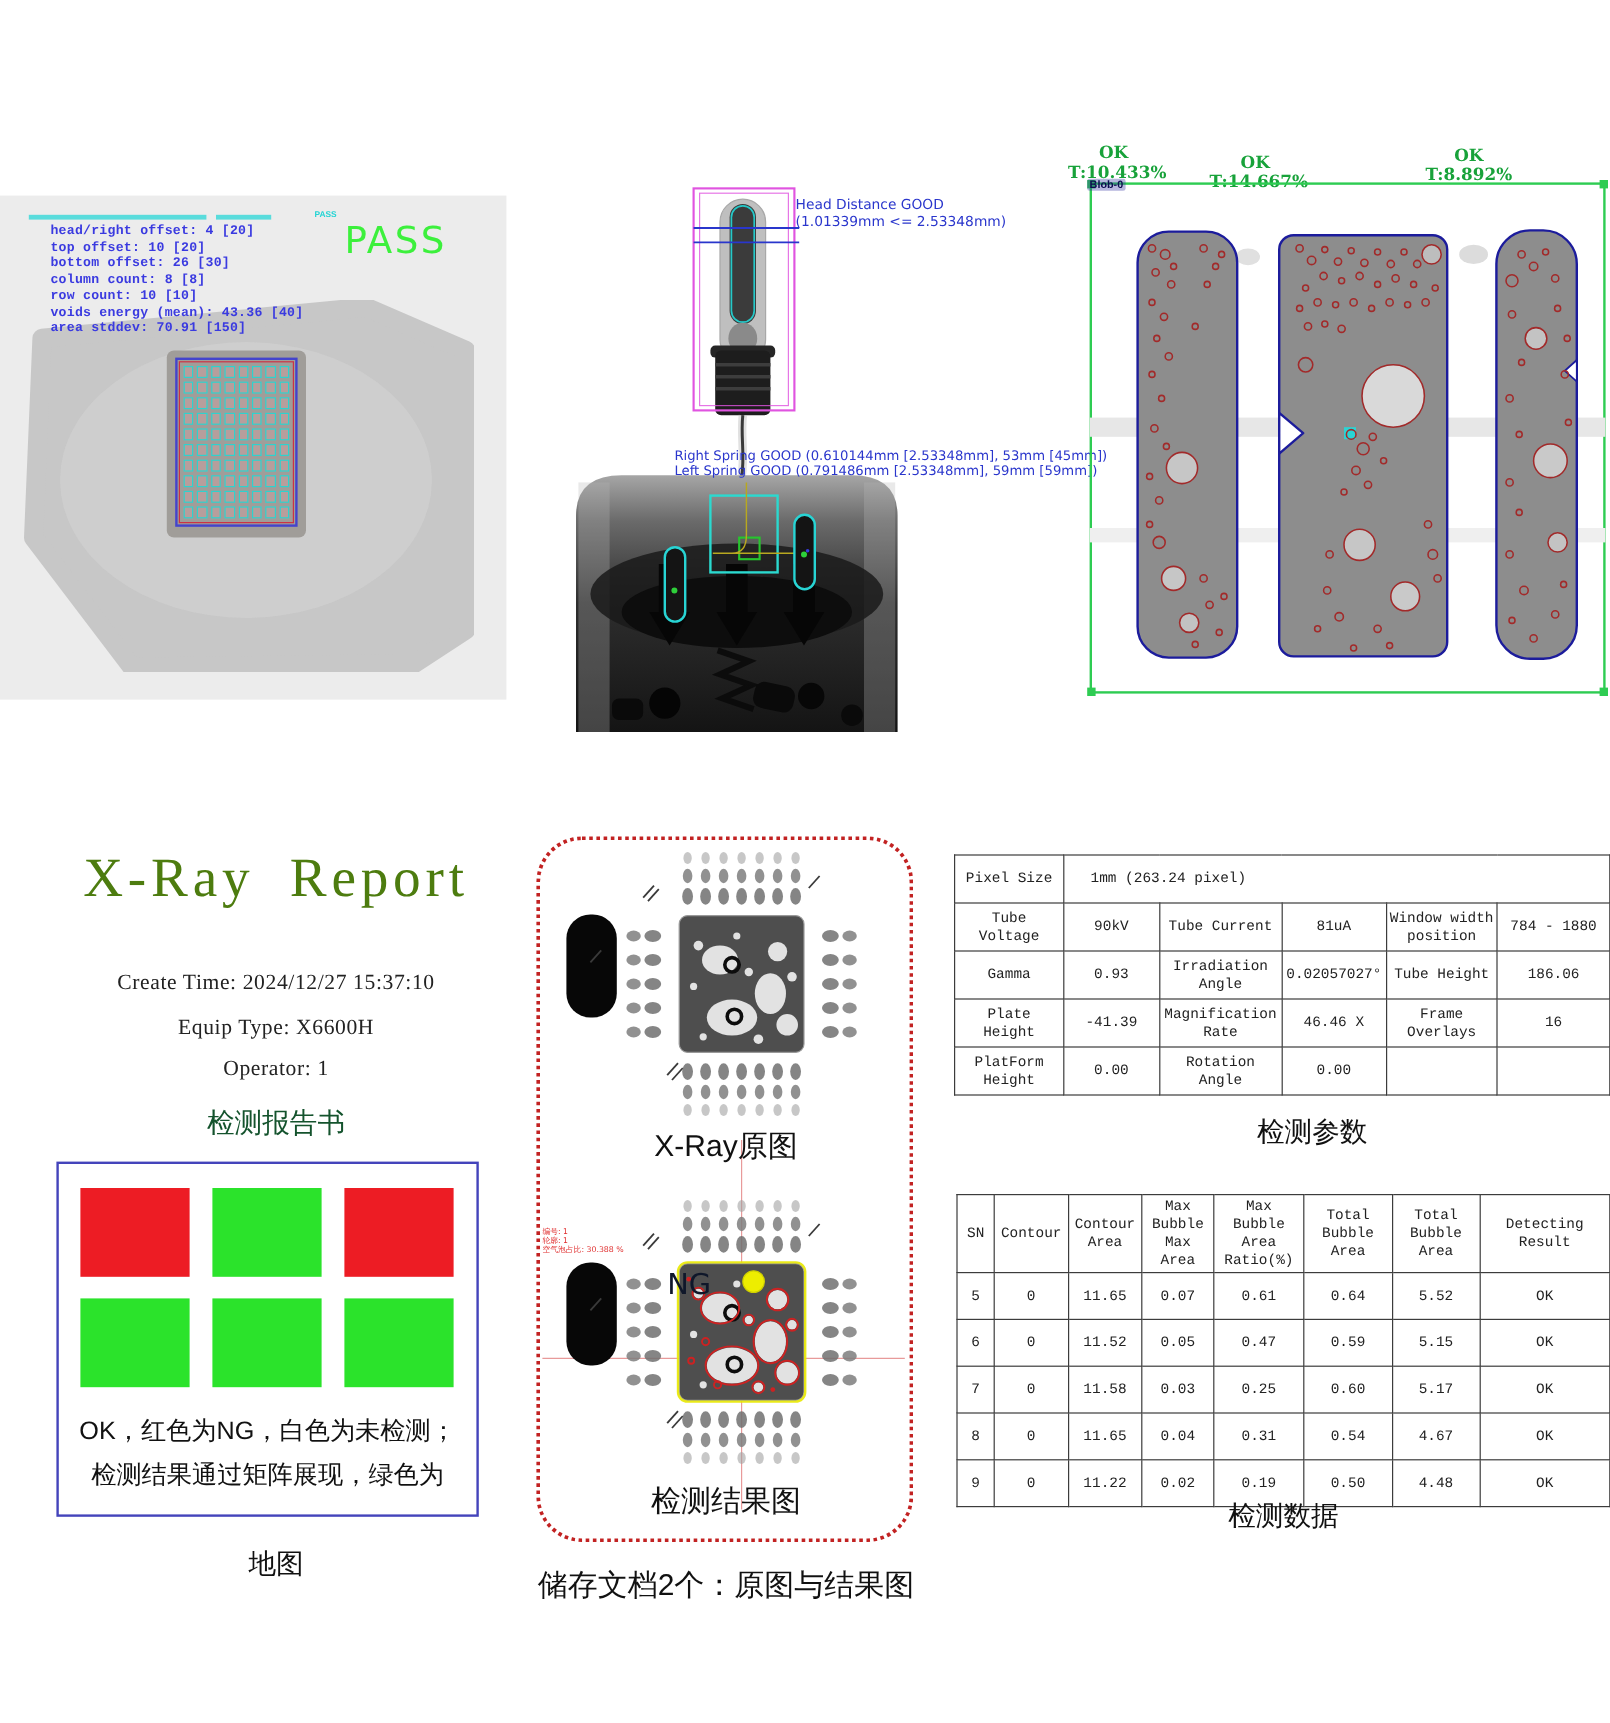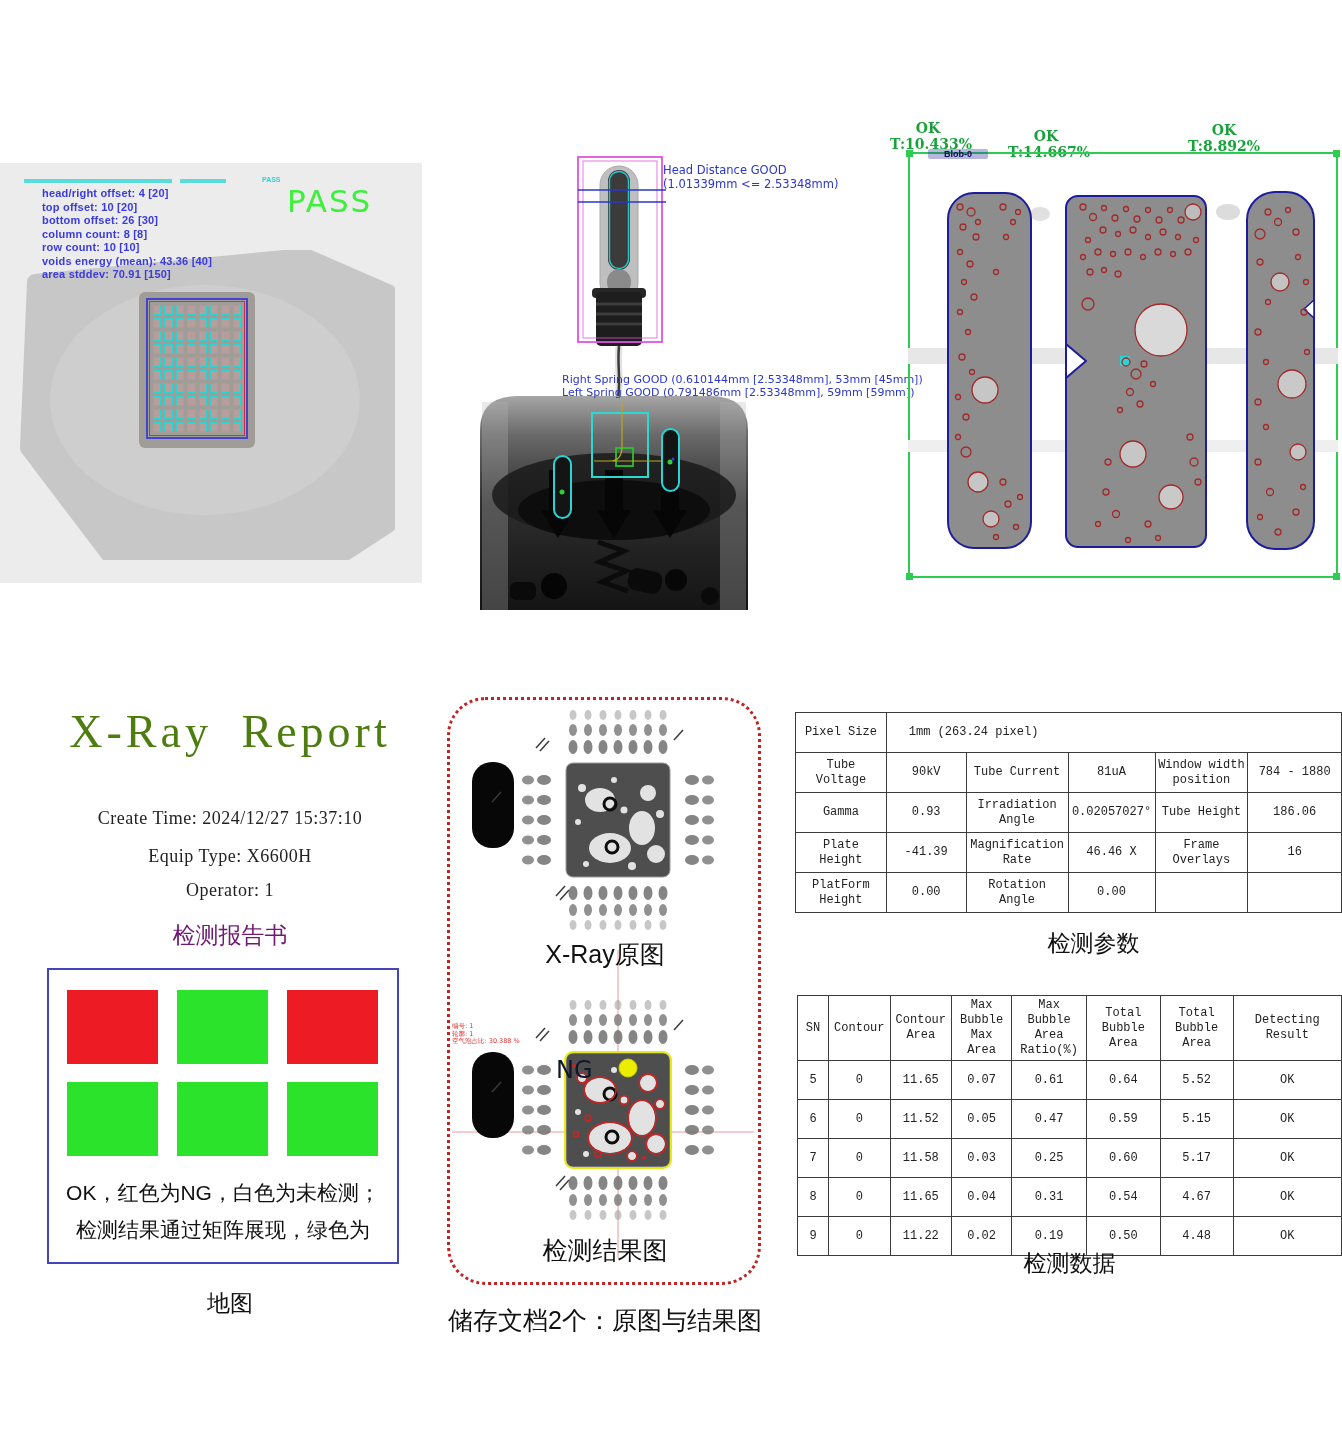--- a/index.html
+++ b/index.html
@@ -8,48 +8,48 @@
   .abs{position:absolute;}
   .serif{font-family:"Liberation Serif",serif;}
 
   
   .panelA-bg{left:0;top:163px;width:422px;height:420px;background:#ececec;}
   .bga-filebar{left:24px;top:179px;height:6px;}
   .bga-filebar .bar1{position:absolute;left:0;top:0;width:148px;height:4px;background:#35d8d8;opacity:.8;}
   .bga-filebar .bar2{position:absolute;left:156px;top:0;width:46px;height:4px;background:#35d8d8;opacity:.8;}
   .bga-filebar .pass-small{position:absolute;left:238px;top:-3px;font-size:7px;font-weight:bold;color:#25d4d4;}
   .bga-ann{left:42px;top:187px;color:#3a3ae0;font-size:11px;font-weight:bold;line-height:13.5px;
-           font-family:Liberation Sans, sans-serif;letter-spacing:.2px;}
+           font-family:Liberation Mono, monospace;letter-spacing:.2px;}
   .pass-label{left:287px;top:183px;font-size:31px;color:#3cf03c;letter-spacing:2px;
               font-family:"DejaVu Sans",sans-serif;}
   .bga-grid{left:146px;top:298px;width:102px;height:141px;border:2px solid #4444cc;box-sizing:border-box;}
   .bga-grid-inner{position:absolute;inset:1px;border:1px solid #cc3344;}
   .bga-grid-cells{position:absolute;inset:3px;display:grid;grid-template-columns:repeat(8,1fr);
                   grid-auto-rows:1fr;gap:3px;}
   .bga-cell{border:1px solid #2ed2ce;background:rgba(205,160,160,.5);}
 
   
   .head-text{left:663px;top:163px;color:#2a36cc;font-size:11.5px;line-height:14px;
              font-family:"DejaVu Sans",sans-serif;}
   .spring-text{left:562px;top:373px;color:#2a36cc;font-size:11px;line-height:13px;
                font-family:"DejaVu Sans",sans-serif;white-space:nowrap;}
 
   
   .blob-label{color:#18a23a;font-weight:bold;text-align:center;font-size:14px;line-height:16px;
               font-family:"DejaVu Serif",serif;}
-  .blob-tag{left:928px;top:149px;font-size:9px;font-weight:bold;color:#0d0d50;
-            background:rgba(50,50,160,.35);padding:0 16px;border-radius:2px;}
+  .blob-tag{left:906px;top:149px;font-size:9px;font-weight:bold;color:#0d0d50;
+            background:rgba(50,50,160,.35);padding:0 2px;border-radius:2px;}
   .green-box{left:908px;top:152px;width:430px;height:426px;border:2px solid #2ecc52;box-sizing:border-box;}
   .handle{position:absolute;width:7px;height:7px;background:#2ecc52;}
 
   
   .report-title{left:20px;top:705px;width:420px;text-align:center;font-size:46px;color:#4d7c0f;
                 letter-spacing:4px;word-spacing:14px;}
   .report-meta{left:20px;width:420px;text-align:center;font-size:18px;color:#222;letter-spacing:.5px;}
-  .report-caption{left:20px;top:920px;width:420px;text-align:center;font-size:23px;color:#701a75;}
+  .report-caption{left:20px;top:920px;width:420px;text-align:center;font-size:23px;color:#14532d;}
   .matrix-box{left:47px;top:968px;width:352px;height:296px;border:2px solid #4444bb;box-sizing:border-box;}
   .matrix-cells{position:absolute;left:18px;top:20px;display:grid;grid-template-columns:repeat(3,91px);
                 grid-auto-rows:74px;gap:18px 19px;}
   .matrix-note{position:absolute;left:0;right:0;top:204px;text-align:center;font-size:21px;
                line-height:37px;color:#111;}
   .map-caption{left:20px;top:1288px;width:420px;text-align:center;font-size:23px;color:#111;}
 
   
   .dotted-box{left:447px;top:697px;width:314px;height:588px;border:3px dotted #c22222;
               border-radius:38px;box-sizing:border-box;}

